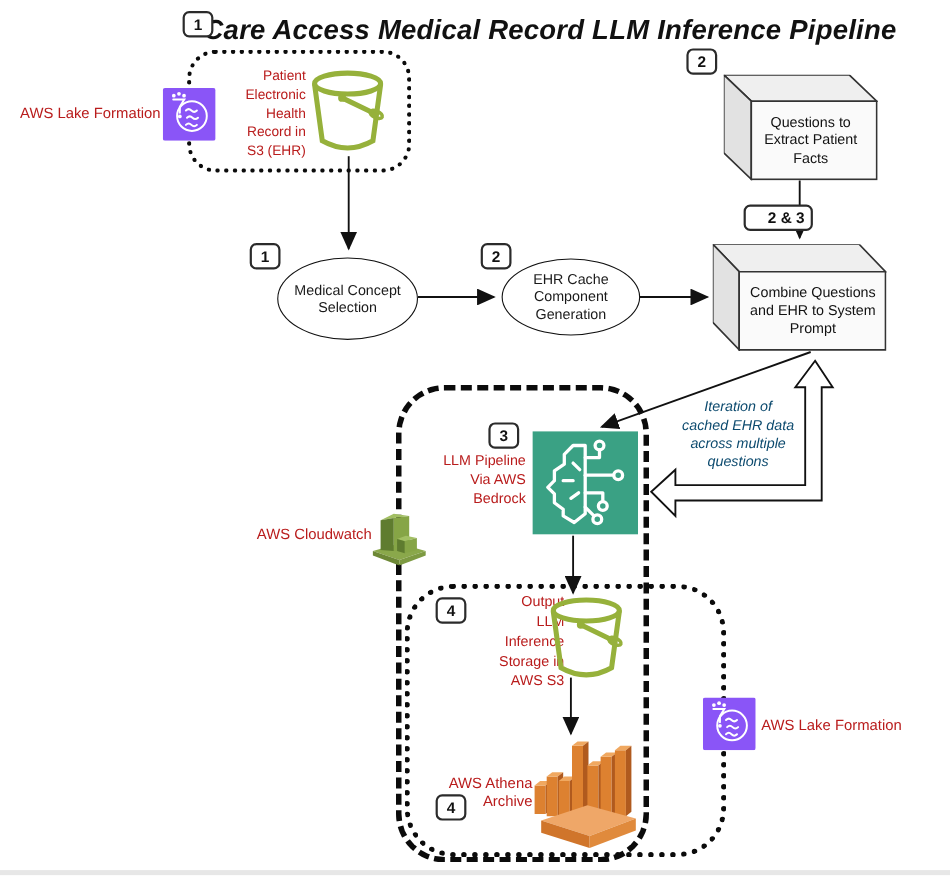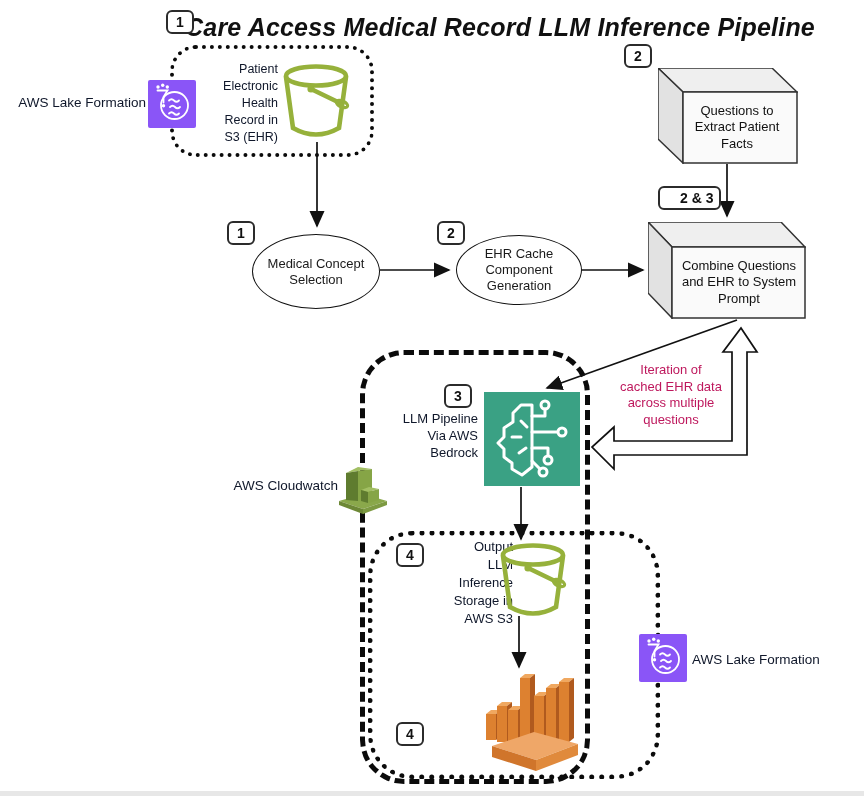--- a/index.html
+++ b/index.html
@@ -1,21 +1,21 @@
 <!DOCTYPE html>
 <html><head>
 <meta charset="utf-8">
 <style>
   html,body{margin:0;padding:0;background:#ffffff;}
   #stage{
     position:relative;width:864px;height:796px;background:#ffffff;overflow:hidden;
     font-family:"Liberation Sans", sans-serif;color:#1a1a1a;
   }
   .abs{position:absolute;}
-  .lbl{white-space:pre-line;line-height:17px;font-size:13px;color:#0f172a;}
+  .lbl{white-space:pre-line;line-height:17px;font-size:13px;color:#b91c1c;}
   .title{
     font-size:25px;font-weight:bold;font-style:italic;text-align:center;color:#111;
     letter-spacing:.2px;
   }
   .badge{
     position:absolute;background:#fff;border:2px solid #2b2b2b;border-radius:6px;
     font-size:14px;font-weight:bold;color:#111;padding:1px 6px;min-width:12px;
     text-align:center;line-height:18px;z-index:6;
   }
   .dotbox{position:absolute;background:transparent;z-index:1;}
@@ -26,21 +26,21 @@
     position:absolute;border:1.7px solid #111;border-radius:50%;background:#fff;
     display:flex;align-items:center;justify-content:center;text-align:center;
     font-size:13px;line-height:16px;white-space:pre-line;z-index:4;
   }
   .cube{position:absolute;z-index:4;}
   .cube-text{
     position:absolute;display:flex;align-items:center;justify-content:center;
     text-align:center;font-size:13px;line-height:16.5px;white-space:pre-line;color:#111;
   }
   .icon{position:absolute;z-index:5;}
-  .note{white-space:pre-line;text-align:center;font-size:13px;line-height:16.5px;color:#be185d;}
+  .note{white-space:pre-line;text-align:center;font-size:13px;line-height:16.5px;color:#0c4a6e;font-style:italic;}
   #connectors{position:absolute;left:0;top:0;z-index:3;pointer-events:none;}
   .right{text-align:right;}
   .bottom-strip{position:absolute;left:0;top:791px;width:864px;height:5px;background:#e7e7e7;z-index:0;}
 </style>
 </head>
 <body>
 
 <div id="stage">
 
   <div class="abs title" style="left:170px;top:13px;width:660px;">Care Access Medical Record LLM Inference Pipeline</div>
@@ -60,21 +60,21 @@
     <line x1="581" y1="270" x2="643" y2="270" stroke="#111" stroke-width="1.7" marker-end="url(#ah)"></line>
     <line x1="727" y1="164" x2="727" y2="216" stroke="#111" stroke-width="1.7" marker-end="url(#ah)"></line>
     <line x1="737" y1="320" x2="547" y2="388" stroke="#111" stroke-width="1.7" marker-end="url(#ah)"></line>
     <line x1="521" y1="487" x2="521" y2="539" stroke="#111" stroke-width="1.7" marker-end="url(#ah)"></line>
     <line x1="519" y1="616" x2="519" y2="667" stroke="#111" stroke-width="1.7" marker-end="url(#ah)"></line>
     <polygon points="741,328 757,352 747,352 747,455 614,455 614,469 592,447 614,427 614,441 732,441 732,352 723,352" fill="#ffffff" stroke="#111" stroke-width="1.7"></polygon>
   </svg>
 
   <div class="badge" style="left:166px;top:10px;">1</div>
   <div class="badge" style="left:624px;top:44px;">2</div>
-  <div class="badge" style="left:658px;top:186px;padding-left:20px;">2 &amp; 3</div>
+  <div class="badge" style="left:676px;top:186px;padding-left:20px;">2 &amp; 3</div>
   <div class="badge" style="left:227px;top:221px;">1</div>
   <div class="badge" style="left:437px;top:221px;">2</div>
   <div class="badge" style="left:444px;top:384px;">3</div>
   <div class="badge" style="left:396px;top:543px;">4</div>
   <div class="badge" style="left:396px;top:722px;">4</div>
 
   <div class="abs lbl right" style="left:8px;top:94px;width:138px;font-size:13.5px;">AWS Lake Formation</div>
   <div class="icon" style="left:148px;top:80px;">
     <svg width="48" height="48" viewBox="0 0 48 48">
       <rect x="0" y="0" width="48" height="48" rx="2" fill="#8a55f7"></rect>
@@ -192,20 +192,22 @@
       <g fill="none" stroke-width="4.6" stroke-linecap="round" stroke="#96b13b">
         <ellipse cx="38" cy="13" rx="30" ry="9.5"></ellipse>
         <path d="M8 14 L15 65 Q38 78 61 65 L68 14"></path>
         <path d="M33 26 L62 40"></path>
         <ellipse cx="64" cy="41" rx="6" ry="3" transform="rotate(24 64 41)" stroke-width="3.2"></ellipse>
       </g>
       <circle cx="33" cy="26" r="3.6" fill="#96b13b"></circle>
     </svg>
   </div>
 
+  <div class="abs lbl right" style="left:398px;top:703px;width:86px;font-size:13.5px;">AWS Athena
+Archive</div>
   <div class="icon" style="left:482px;top:670px;">
     <svg width="102" height="102" viewBox="0 0 102 102">
       <g>
         <polygon points="4,44 14,44 14,70 4,70" fill="#dd8130"></polygon>
         <polygon points="4,44 9,40 19,40 14,44" fill="#f0a860"></polygon>
         <polygon points="14,44 19,40 19,66 14,70" fill="#b05a1e"></polygon>
         <polygon points="15,36 25,36 25,72 15,72" fill="#dd8130"></polygon>
         <polygon points="15,36 20,32 30,32 25,36" fill="#f0a860"></polygon>
         <polygon points="25,36 30,32 30,68 25,72" fill="#b05a1e"></polygon>
         <polygon points="26,40 36,40 36,74 26,74" fill="#dd8130"></polygon>

